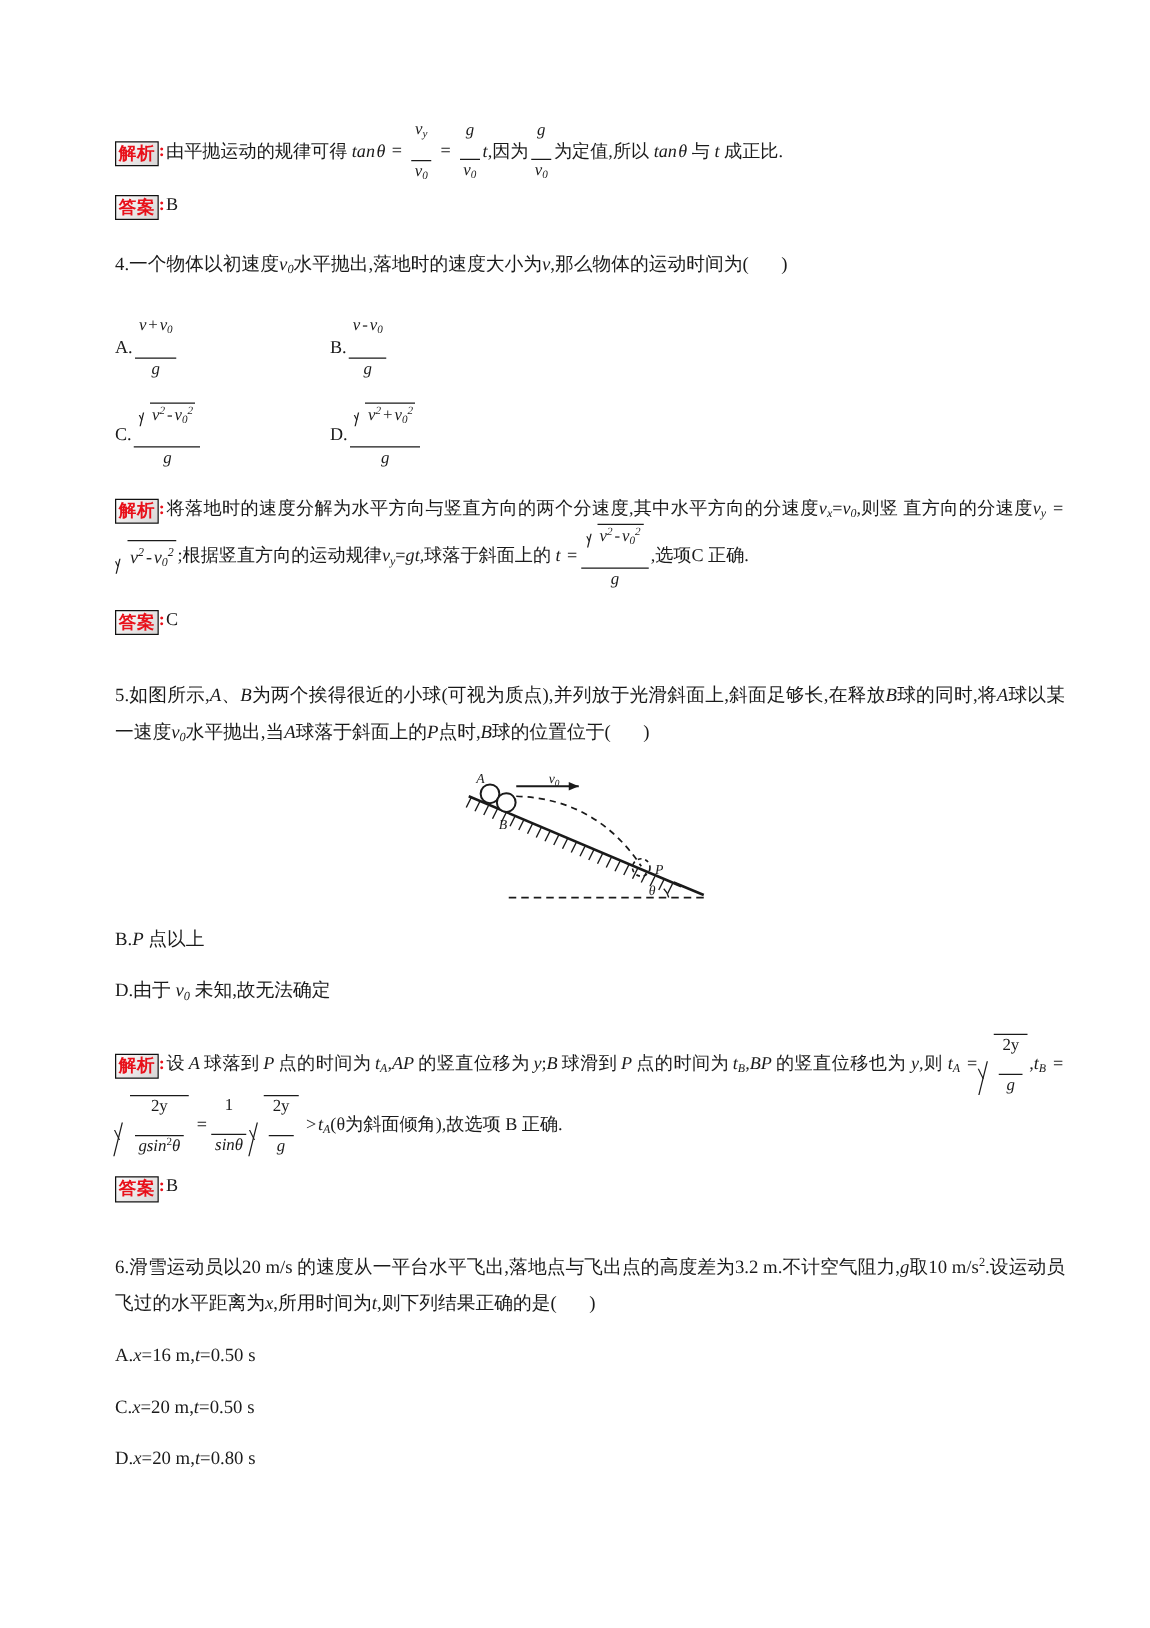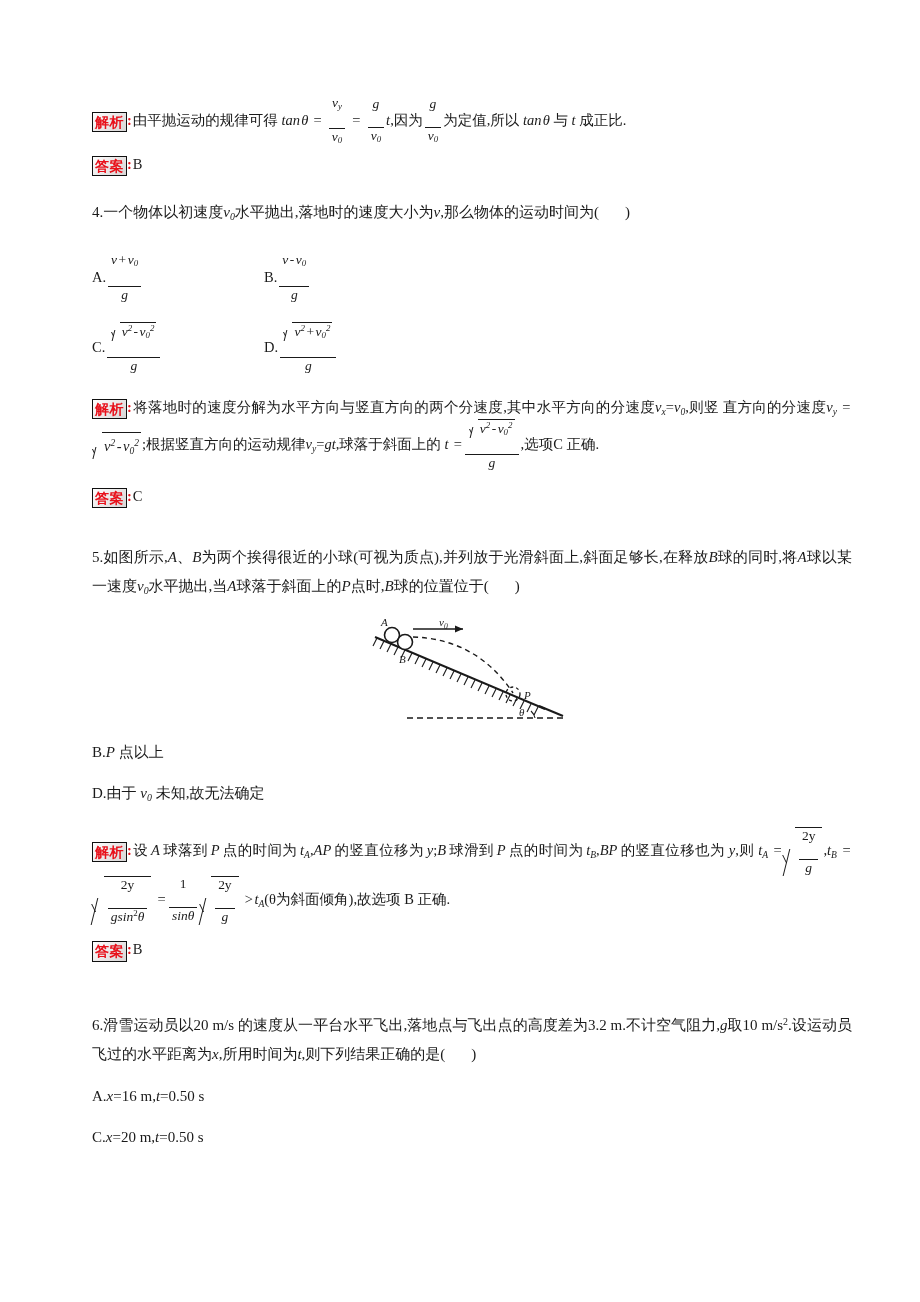--- a/index.html
+++ b/index.html
@@ -162,21 +162,21 @@
 
   
   .figure-wrap {
     margin: 14px 0 16px 0;
     display: flex;
     justify-content: center;
   }
   
   .sp-q4 { margin-top: 21px; }
   .sp-q5 { margin-top: 34px; }
-  .sp-q6 { margin-top: 48px; }
+  .sp-q6 { margin-top: 37px; }
 </style>
 </head>
 <body>
 
 <div class="page">
 <div class="content">
 
   <div class="block explain-row">
     <span class="tag">解析</span><span class="tag-colon">:</span><span>由平抛运动的规律可得</span>
     <span class="mi">tan</span> <span class="mi">θ</span>
@@ -346,16 +346,17 @@
     <span class="tag">答案</span><span class="tag-colon">:</span><span>B</span>
   </div>
 
   <div class="qline sp-q6">
     <span>6.</span><span>滑雪运动员以20 m/s 的速度从一平台水平飞出,落地点与飞出点的高度差为3.2 m.不计空气阻力,</span><span class="mi">g</span><span>取10 m/s</span><sup class="mn">2</sup><span>.设运动员飞过的水平距离为</span><span class="mi">x</span><span>,所用时间为</span><span class="mi">t</span><span>,则下列结果正确的是(</span><span class="blank-paren"><span class="gap"></span></span><span>)</span>
   </div>
 
   <div class="opt-list-simple" style="margin-top:18px;">
     <div class="opt"><span>A.</span><span class="mi">x</span><span>=16 m,</span><span class="mi">t</span><span>=0.50 s</span></div>
     <div class="opt"><span>C.</span><span class="mi">x</span><span>=20 m,</span><span class="mi">t</span><span>=0.50 s</span></div>
+    <div class="opt"><span>D.</span><span class="mi">x</span><span>=20 m,</span><span class="mi">t</span><span>=0.80 s</span></div>
   </div>
 
 </div>
 </div>
 
 </body></html>

